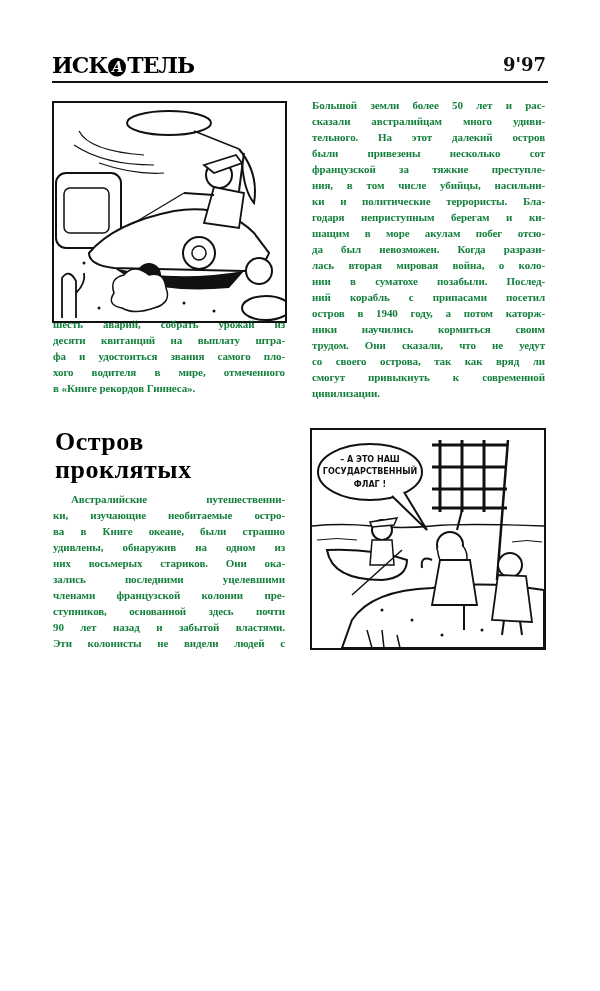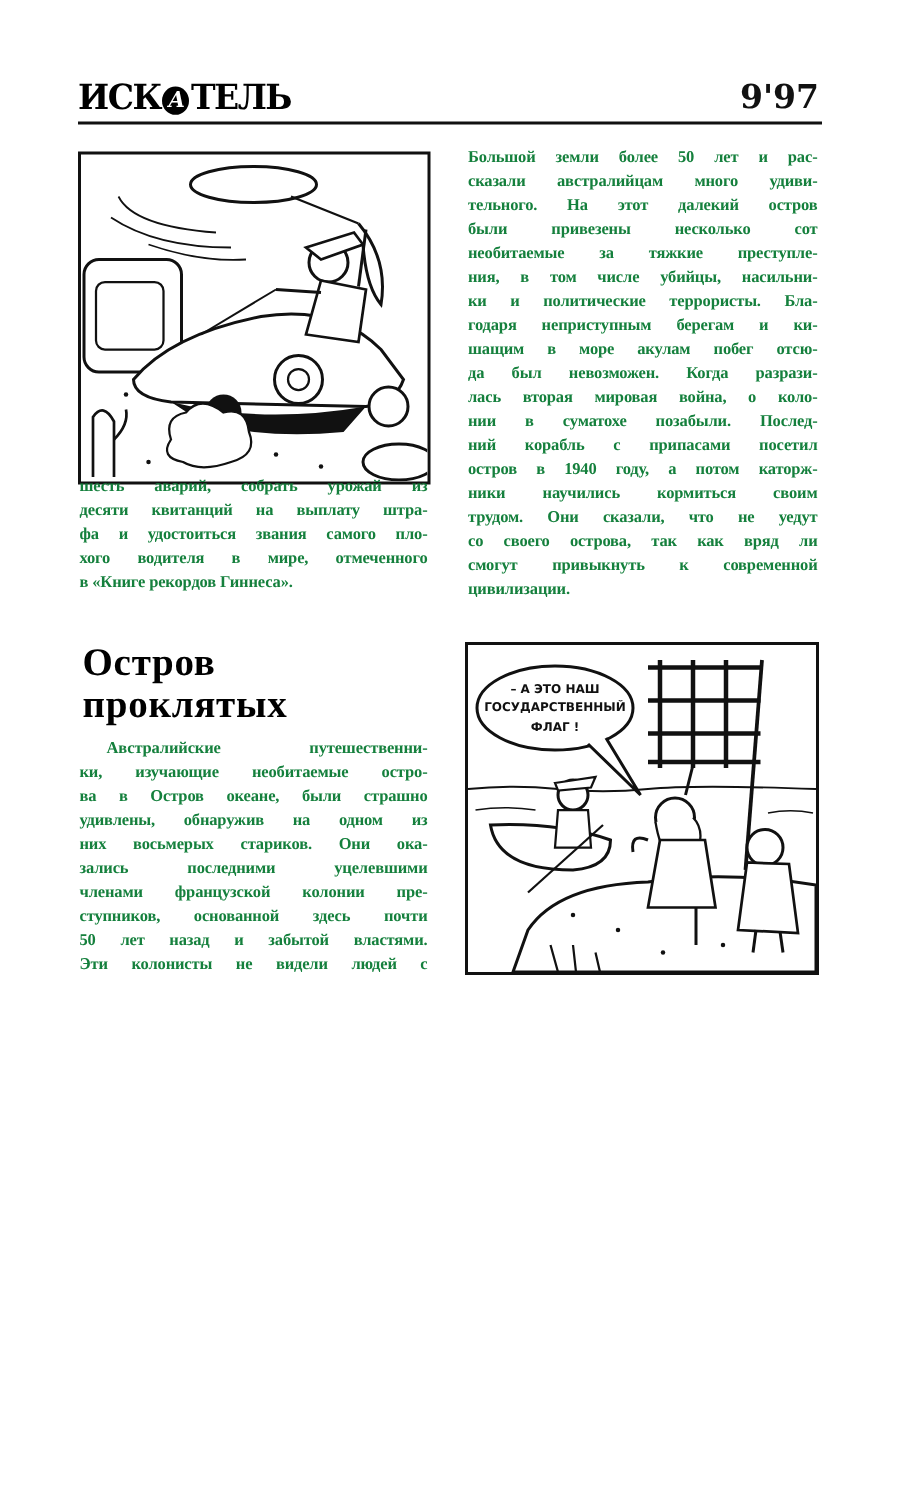--- a/index.html
+++ b/index.html
@@ -12,21 +12,21 @@
     letter-spacing: -1px; color: #000; line-height: 26px;
     transform: scaleY(1.05);
   }
   .header-logo .logo-a {
     display: inline-block; width: 18px; height: 18px; border-radius: 50%;
     background: #000; color: #fff; font-size: 14px; line-height: 18px;
     text-align: center; font-style: italic; vertical-align: 1px; margin: 0 1px;
   }
   .header-issue {
     position: absolute; right: 54px; top: 52px;
-    font-family: "DejaVu Serif", serif; font-weight: bold; font-size: 22px;
+    font-family: "DejaVu Serif", serif; font-weight: bold; font-size: 18px;
     line-height: 26px; color: #111;
   }
   .header-rule {
     position: absolute; left: 52px; top: 81px; width: 496px; height: 2px; background: #111;
   }
 
   .col-text {
     position: absolute; font-family: Liberation Serif, serif;
     font-size: 11px; line-height: 16px; text-align: justify; color: #15803d;
     font-weight: bold; letter-spacing: -0.1px;
@@ -115,36 +115,36 @@
   </div>
 
   <div class="heading">
     <span>Остров</span>
     <span>проклятых</span>
   </div>
 
   <div class="col-text left-bottom">
     <span class="line indent">Австралийские путешественни-</span>
     <span class="line">ки, изучающие необитаемые остро-</span>
-    <span class="line">ва в Остров океане, были страшно</span>
+    <span class="line">ва в Книге океане, были страшно</span>
     <span class="line">удивлены, обнаружив на одном из</span>
     <span class="line">них восьмерых стариков. Они ока-</span>
     <span class="line">зались последними уцелевшими</span>
     <span class="line">членами французской колонии пре-</span>
     <span class="line">ступников, основанной здесь почти</span>
-    <span class="line">50 лет назад и забытой властями.</span>
+    <span class="line">90 лет назад и забытой властями.</span>
     <span class="line">Эти колонисты не видели людей с</span>
   </div>
 
   <div class="col-text right-top">
     <span class="line">Большой земли более 50 лет и рас-</span>
     <span class="line">сказали австралийцам много удиви-</span>
     <span class="line">тельного. На этот далекий остров</span>
     <span class="line">были привезены несколько сот</span>
-    <span class="line">необитаемые за тяжкие преступле-</span>
+    <span class="line">французской за тяжкие преступле-</span>
     <span class="line">ния, в том числе убийцы, насильни-</span>
     <span class="line">ки и политические террористы. Бла-</span>
     <span class="line">годаря неприступным берегам и ки-</span>
     <span class="line">шащим в море акулам побег отсю-</span>
     <span class="line">да был невозможен. Когда разрази-</span>
     <span class="line">лась вторая мировая война, о коло-</span>
     <span class="line">нии в суматохе позабыли. Послед-</span>
     <span class="line">ний корабль с припасами посетил</span>
     <span class="line">остров в 1940 году, а потом каторж-</span>
     <span class="line">ники научились кормиться своим</span>

